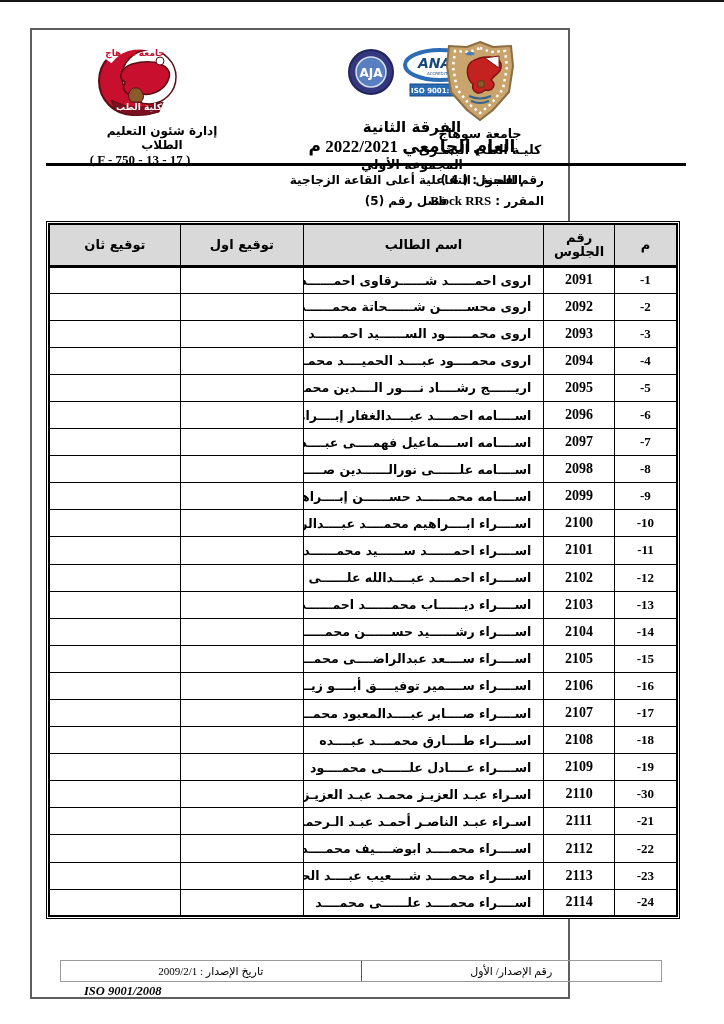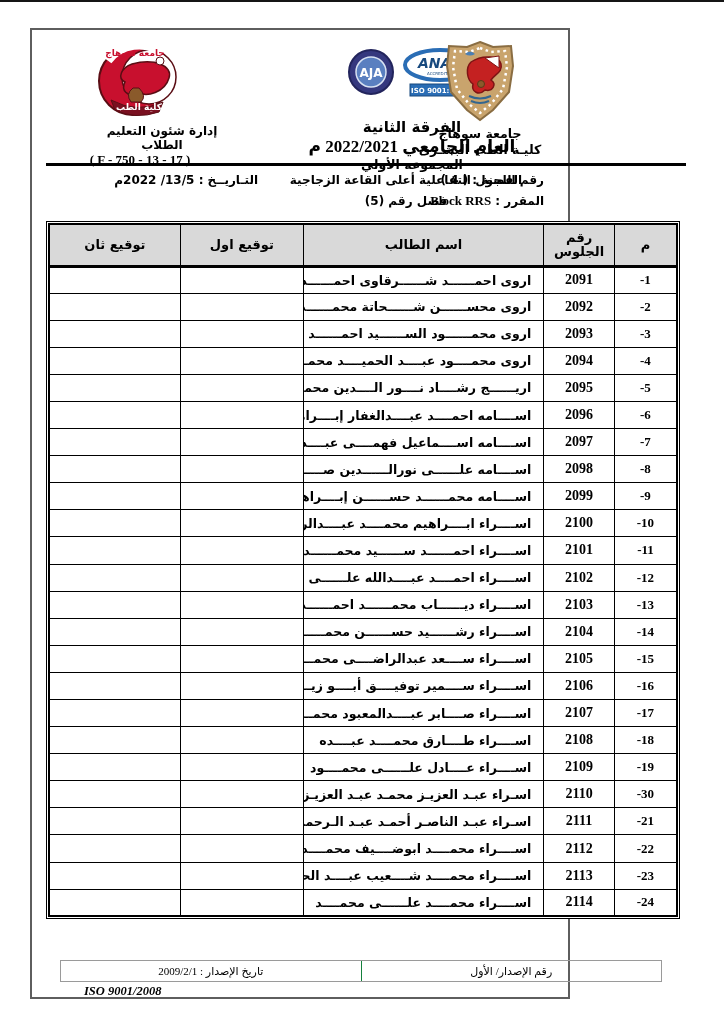--- a/index.html
+++ b/index.html
@@ -123,21 +123,20 @@
 
   <div class="info-right">
     <div class="info-line">رقم اللجنة : ( 4 )</div>
     <div class="info-line"><span>المقرر : </span><span class="latin">Block RRS</span></div>
   </div>
   <div class="info-mid">
     <div class="info-line">الفصول التفاعلية أعلى القاعة الزجاجية</div>
     <div class="info-line">فصل رقم (5)</div>
   </div>
   <div class="info-left">
-    <div class="info-line">التـاريــخ : 13/5/ 2022م</div>
   </div>
 
   <div class="tbl-wrap">
     <table class="roster">
       <colgroup>
         <col style="width:62px">
           <col style="width:70px">
           <col style="width:238px">
         <col style="width:122px">
           <col style="width:130px">

